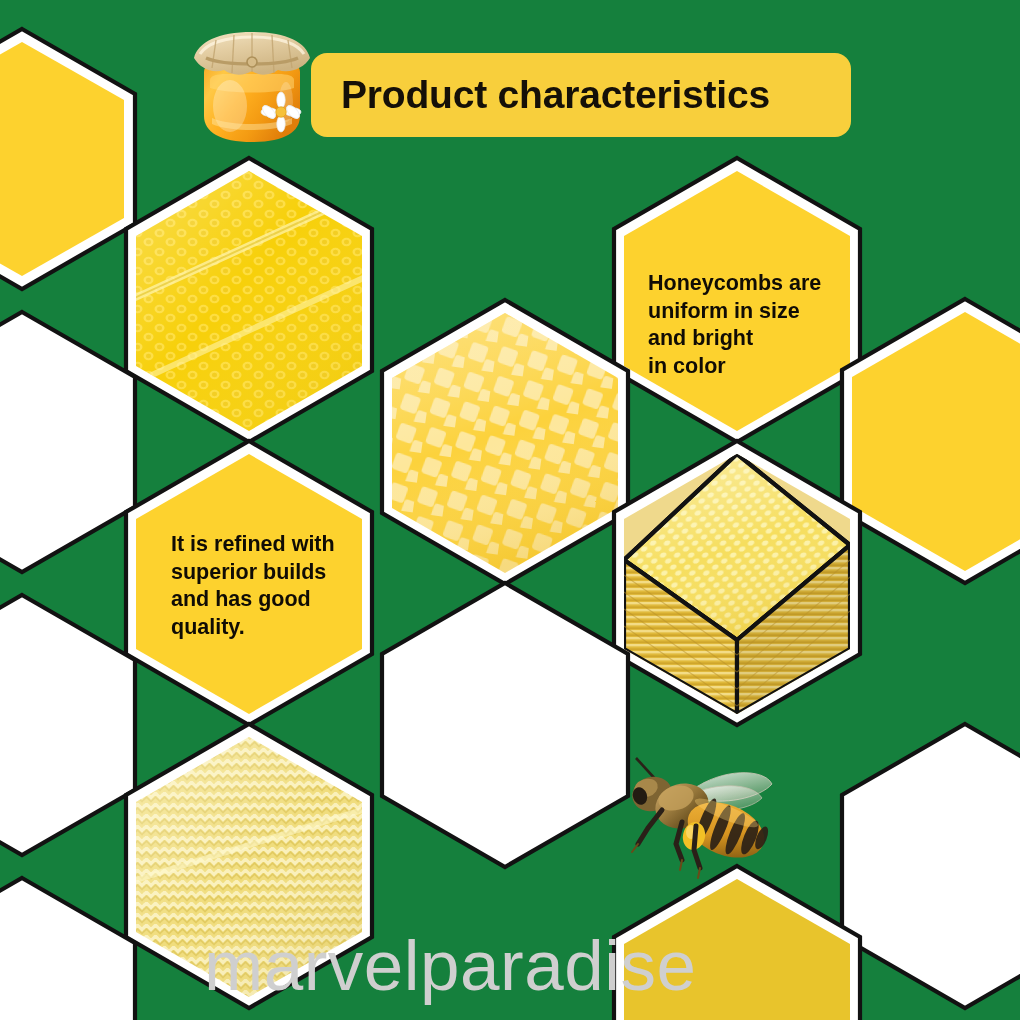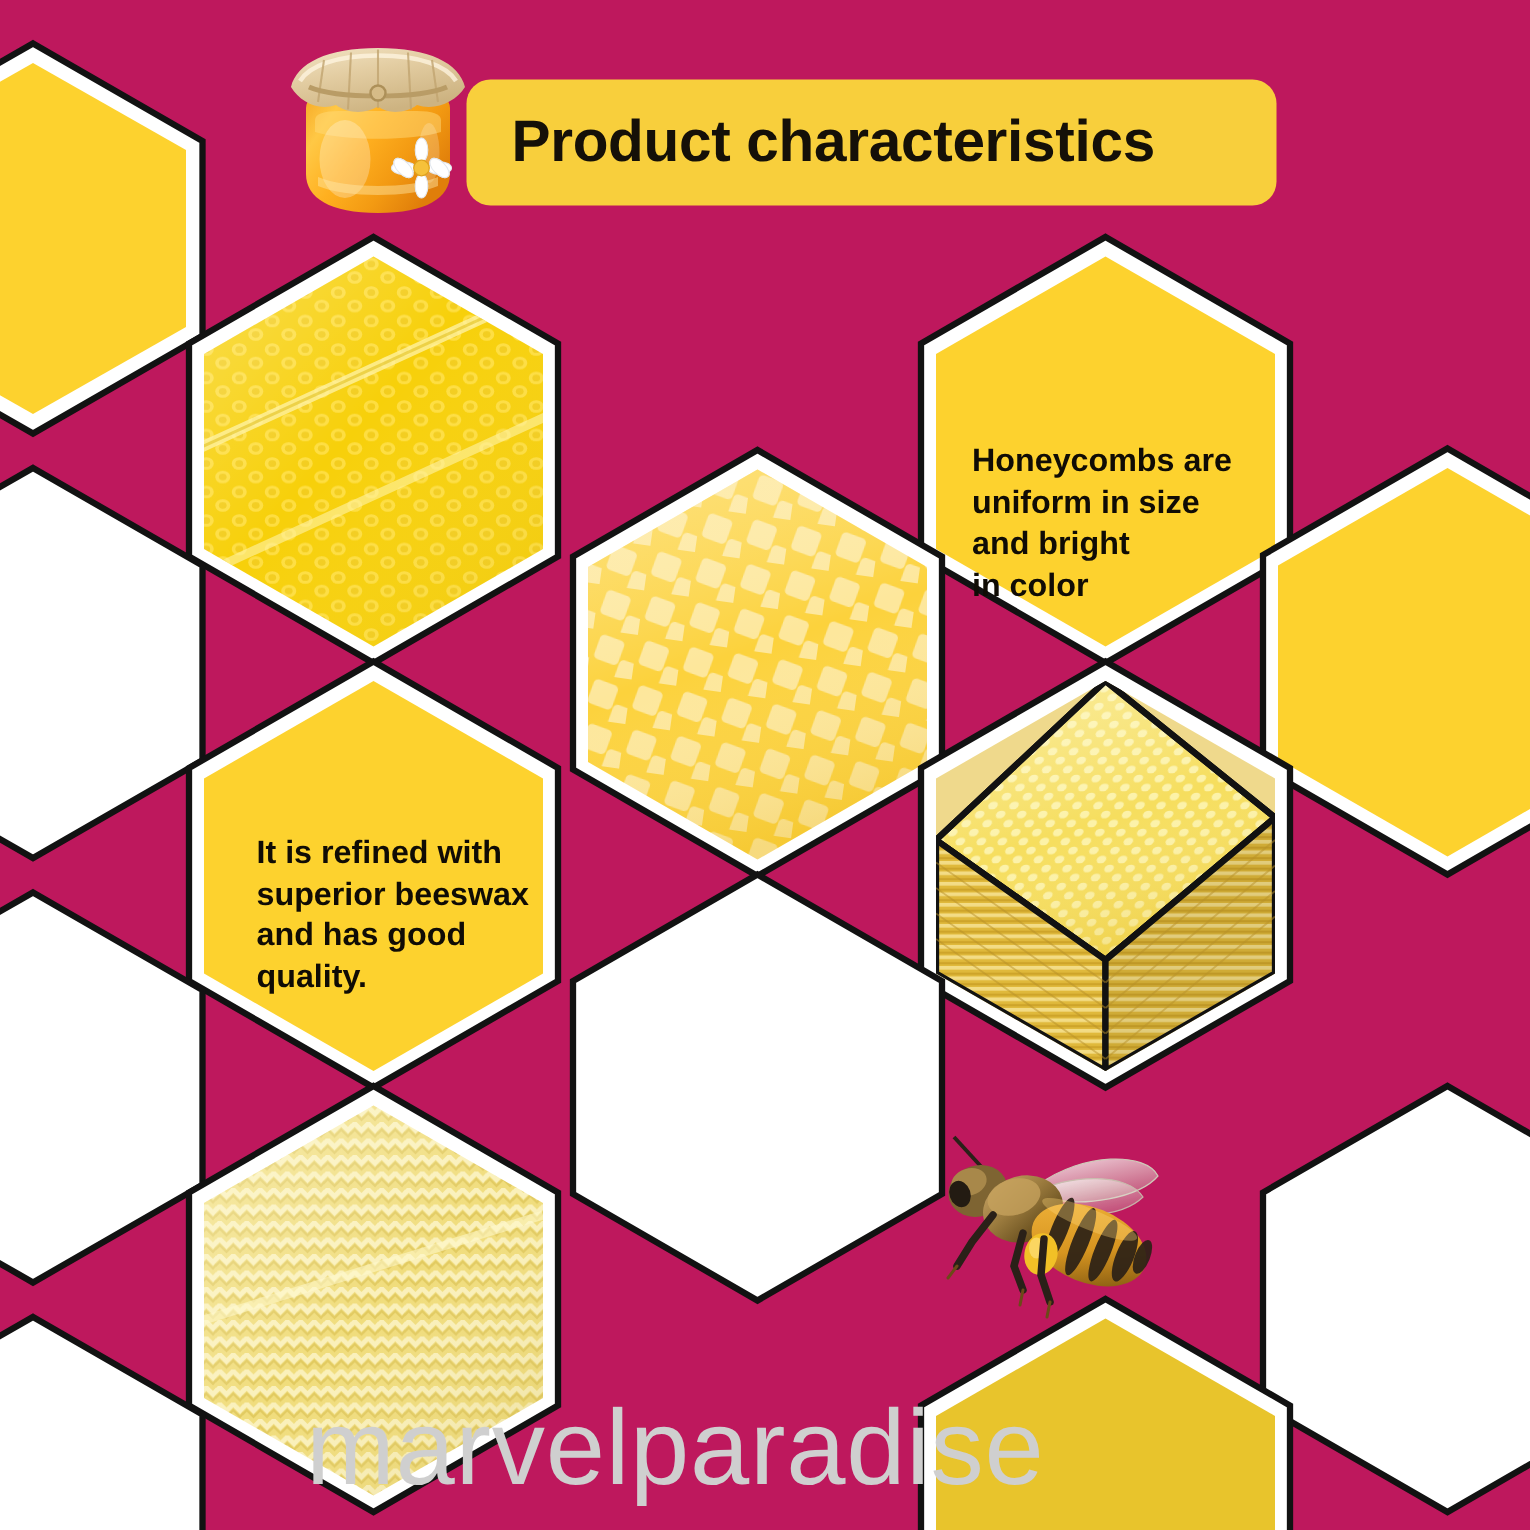--- a/index.html
+++ b/index.html
@@ -7,21 +7,21 @@
     padding: 0;
     background: #ffffff;
   }
   body {
     font-family: "Liberation Sans", sans-serif;
   }
   #stage {
     position: relative;
     width: 1020px;
     height: 1020px;
-    background: #be185d;
+    background: #15803d;
     overflow: hidden;
   }
 
   
   #hexlayer {
     position: absolute;
     left: 0; top: 0;
     width: 1020px;
     height: 1020px;
   }
@@ -72,21 +72,20 @@
     z-index: 46;
   }
 
   
   .callout {
     position: absolute;
     z-index: 30;
     color: #100c05;
     font-weight: bold;
     white-space: pre-line;
-    margin-top: 24px;
   }
   #callout-uniform {
     left: 648px;
     top: 270px;
     width: 215px;
     font-size: 21.5px;
     line-height: 27.5px;
   }
   #callout-refined {
     left: 171px;
@@ -384,20 +383,20 @@
 
   <div id="title-banner"></div>
   <div id="title-text">Product characteristics</div>
 
   <div class="callout" id="callout-uniform">Honeycombs are
 uniform in size
 and bright
 in color</div>
 
   <div class="callout" id="callout-refined">It is refined with
-superior beeswax
+superior builds
 and has good
 quality.</div>
 
 
   <div id="watermark">marvelparadise</div>
 
 </div>
 
 </body></html>

